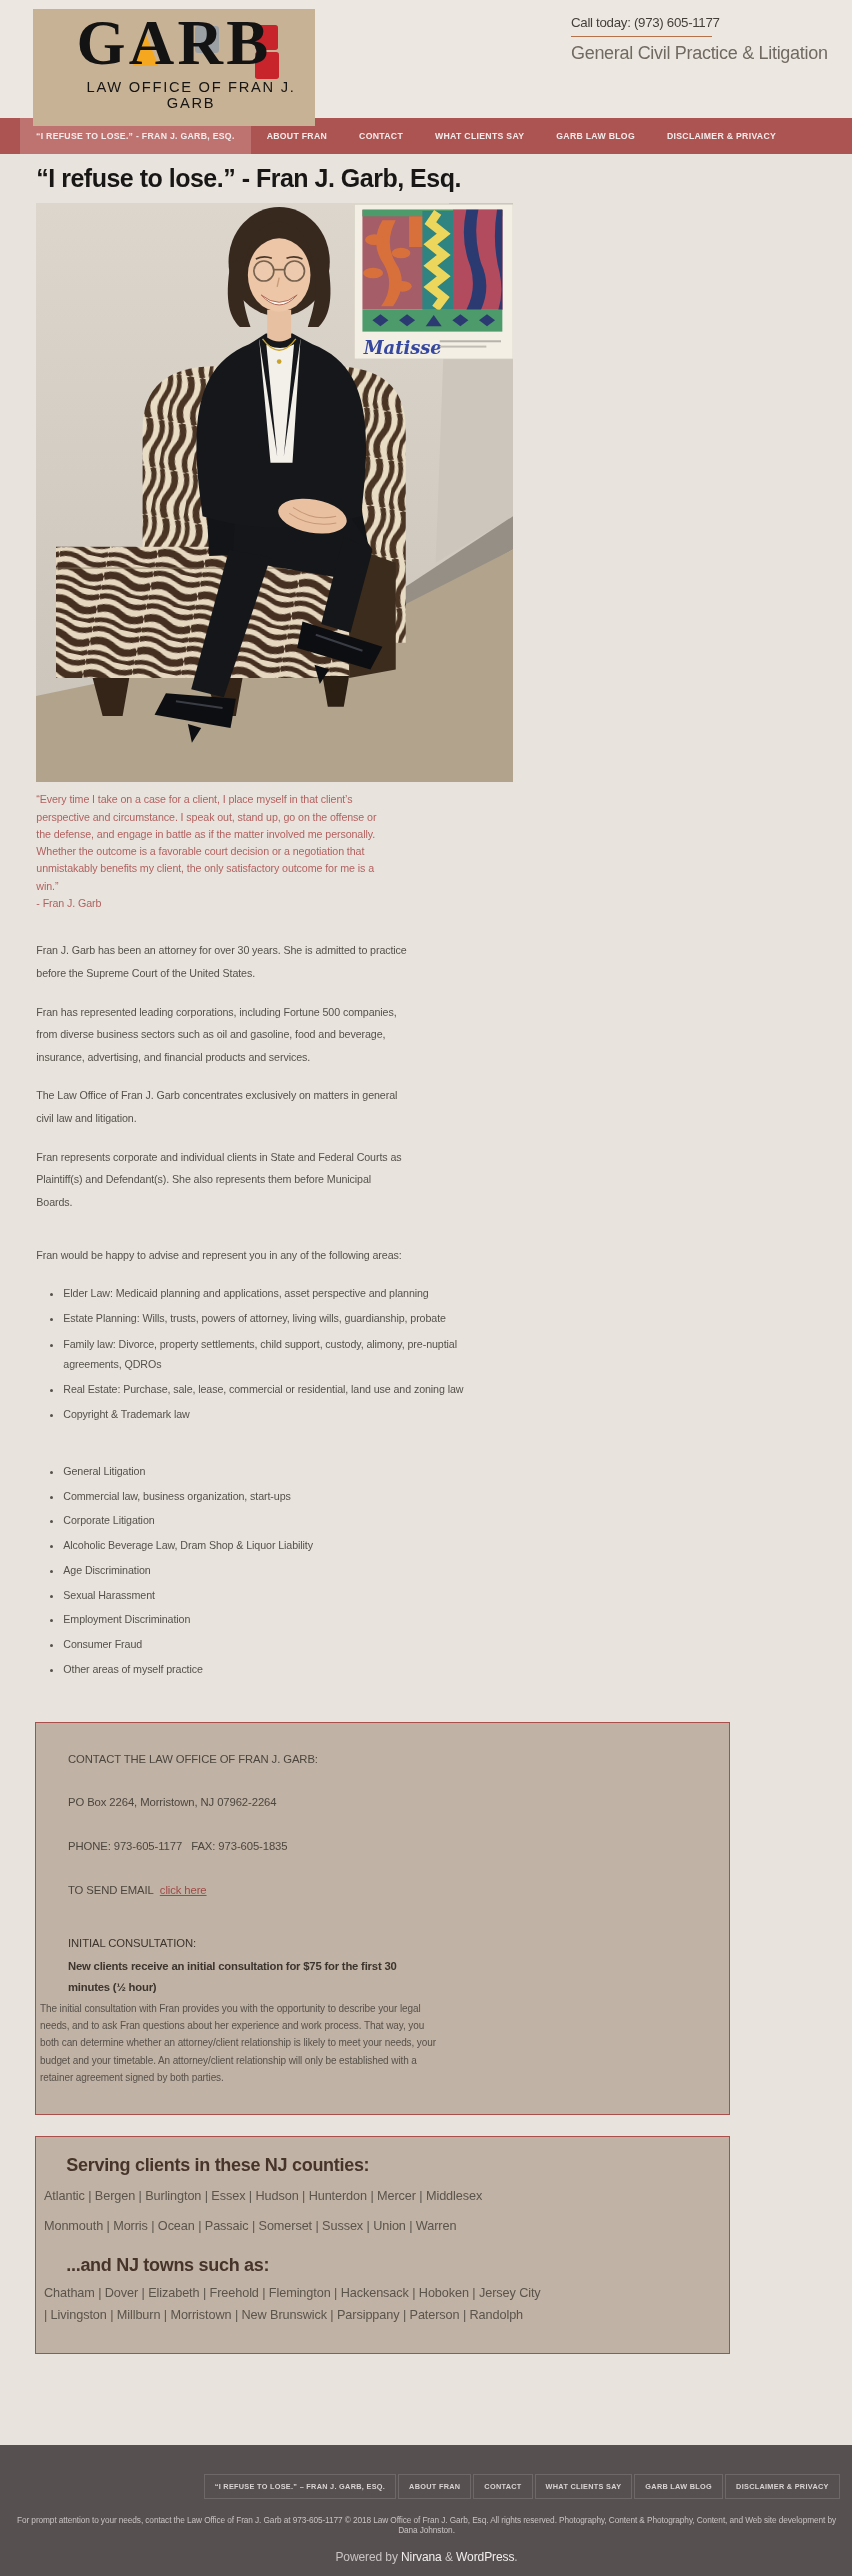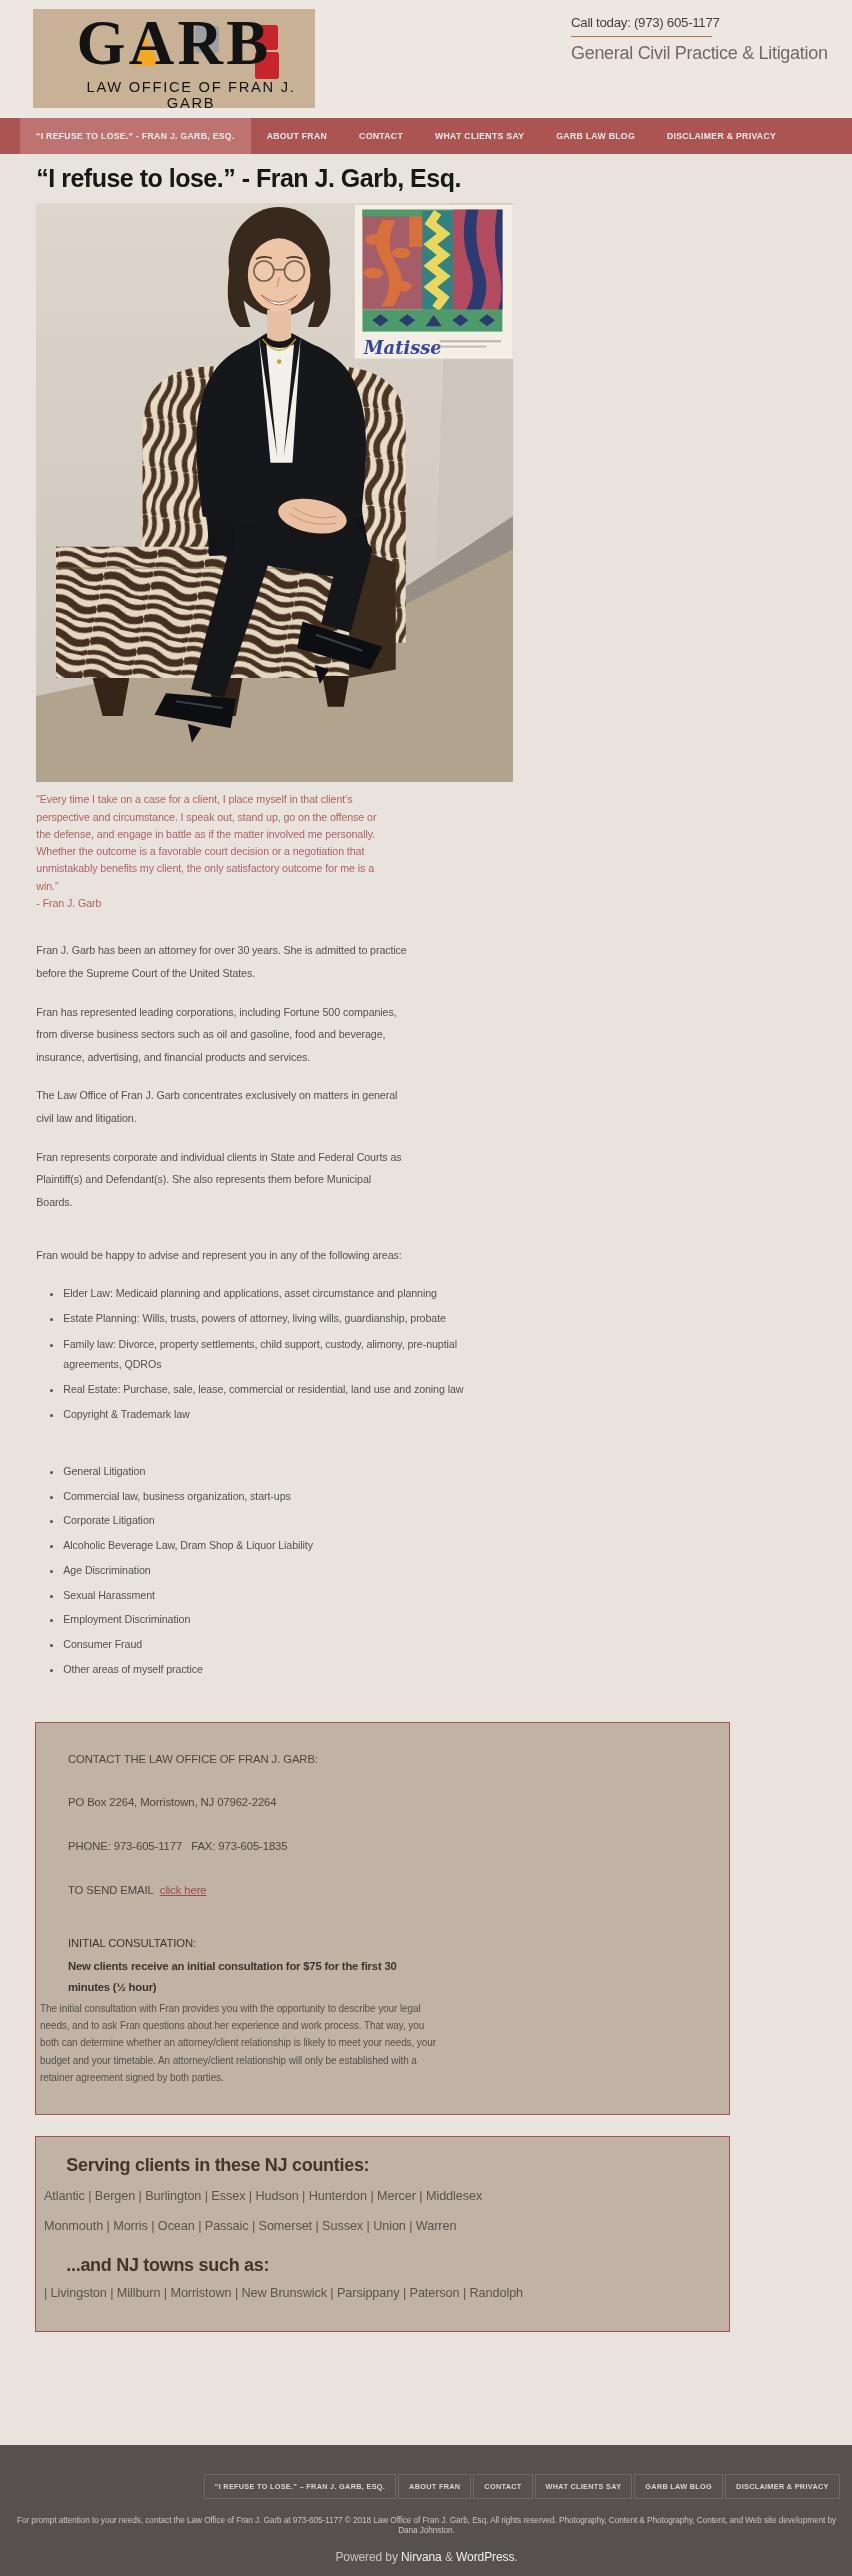--- a/index.html
+++ b/index.html
@@ -8,21 +8,21 @@
     width:853px; margin:0 auto;
     font-family:"Liberation Sans", sans-serif;
     color:#54504a;
     letter-spacing:-0.1px;
   }
   .page { width:853px; min-height:2576px; display:flex; flex-direction:column; }
 
   
   .site-header { height:118px; background:#ece8e1; position:relative; }
   .logo {
-    position:absolute; left:33px; top:8.7px; width:282px; height:99px;
+    position:absolute; left:33px; top:8.7px; width:282px; height:117px;
     background:#c8b296; text-align:center; overflow:hidden;
   }
   .logo-word {
     position:relative; z-index:2;
     font-family:"Liberation Serif", serif; font-weight:bold;
     font-size:63px; line-height:69px; color:#131313; letter-spacing:3.3px;
   }
   .logo-accent { position:absolute; z-index:1; }
   .accent-a { left:99px; top:25px; width:27px; height:32px; background:#f5a71f;
     clip-path:polygon(50% 0%, 2% 100%, 98% 100%); }
@@ -254,21 +254,21 @@
 
     <div class="bio">
       <p>Fran J. Garb has been an attorney for over 30 years. She is admitted to practice before the Supreme Court of the United States.</p>
       <p>Fran has represented leading corporations, including Fortune 500 companies, from diverse business sectors such as oil and gasoline, food and beverage, insurance, advertising, and financial products and services.</p>
       <p>The Law Office of Fran J. Garb concentrates exclusively on matters in general civil law and litigation.</p>
       <p>Fran represents corporate and individual clients in State and Federal Courts as Plaintiff(s) and Defendant(s). She also represents them before Municipal Boards.</p>
       <p class="intro">Fran would be happy to advise and represent you in any of the following areas:</p>
     </div>
 
     <ul class="areas">
-      <li>Elder Law: Medicaid planning and applications, asset circumstance and planning</li>
+      <li>Elder Law: Medicaid planning and applications, asset perspective and planning</li>
       <li>Estate Planning: Wills, trusts, powers of attorney, living wills, guardianship, probate</li>
       <li>Family law: Divorce, property settlements, child support, custody, alimony, pre-nuptial agreements, QDROs</li>
       <li>Real Estate: Purchase, sale, lease, commercial or residential, land use and zoning law</li>
       <li>Copyright &amp; Trademark law</li>
     </ul>
 
     <ul class="areas second">
       <li>General Litigation</li>
       <li>Commercial law, business organization, start-ups</li>
       <li>Corporate Litigation</li>
@@ -297,20 +297,21 @@
     </section>
 
     <section class="tan-box counties-box">
       <h2 class="box-h2">Serving clients in these NJ counties:</h2>
       <div class="box-list">
         <div>Atlantic | Bergen | Burlington | Essex | Hudson | Hunterdon | Mercer | Middlesex</div>
         <div>Monmouth | Morris | Ocean | Passaic | Somerset | Sussex | Union | Warren</div>
       </div>
       <h2 class="box-h2 towns">...and NJ towns such as:</h2>
       <div class="box-list towns-list">
+        <div>Chatham | Dover | Elizabeth | Freehold | Flemington | Hackensack | Hoboken | Jersey City</div>
         <div>| Livingston | Millburn | Morristown | New Brunswick | Parsippany | Paterson | Randolph</div>
       </div>
     </section>
   </main>
 
   <footer class="site-footer">
     <div class="footer-nav">
       <a>“I REFUSE TO LOSE.” – FRAN J. GARB, ESQ.</a>
       <a>ABOUT FRAN</a>
       <a>CONTACT</a>

